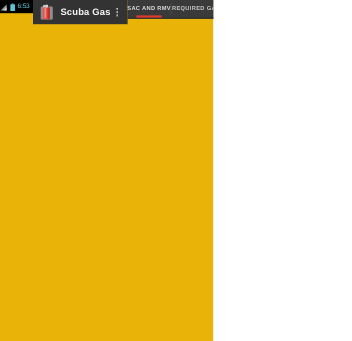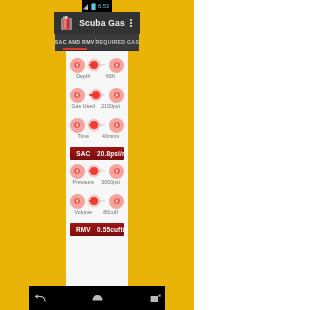--- a/index.html
+++ b/index.html
@@ -13,22 +13,21 @@
     overflow: hidden;
     font-family: "Liberation Sans", sans-serif;
     -webkit-font-smoothing: antialiased;
   }
   .device {
     position: relative;
     width: 194px;
     height: 310px;
     background: #eab308;
     display: flex;
-    flex-direction: column;
-    align-items: center;
+    flex-direction: row;
   }
 
   
   .statusbar {
     height: 12px;
     background: #000000;
     display: flex;
     align-items: center;
     justify-content: flex-end;
     padding-right: 3px;

